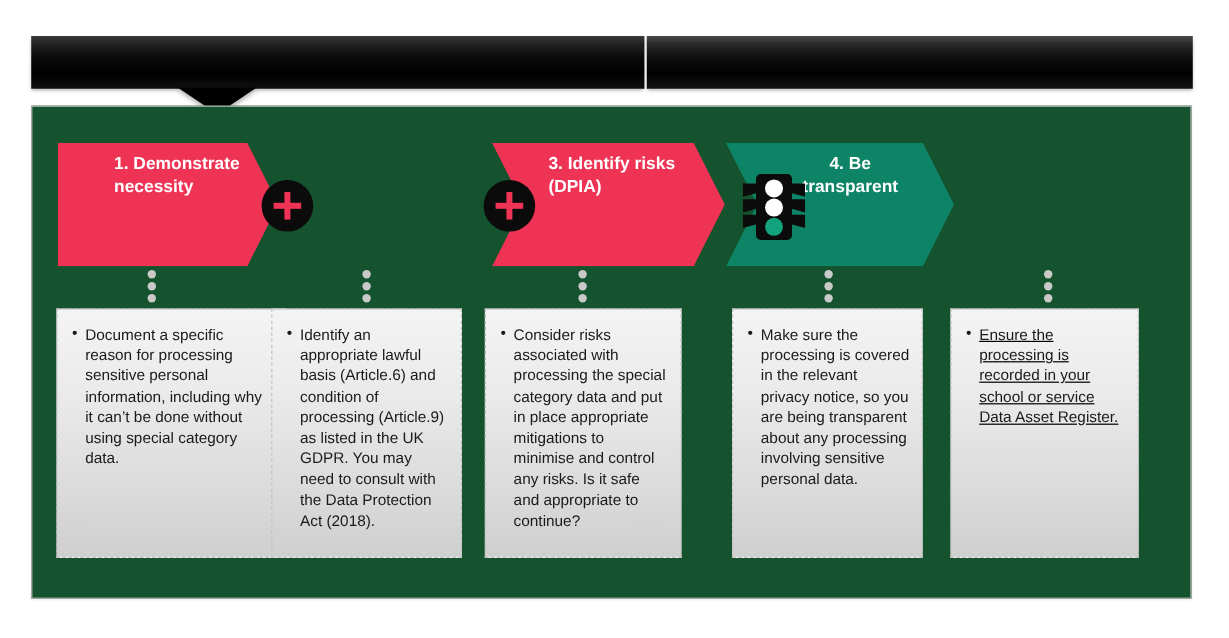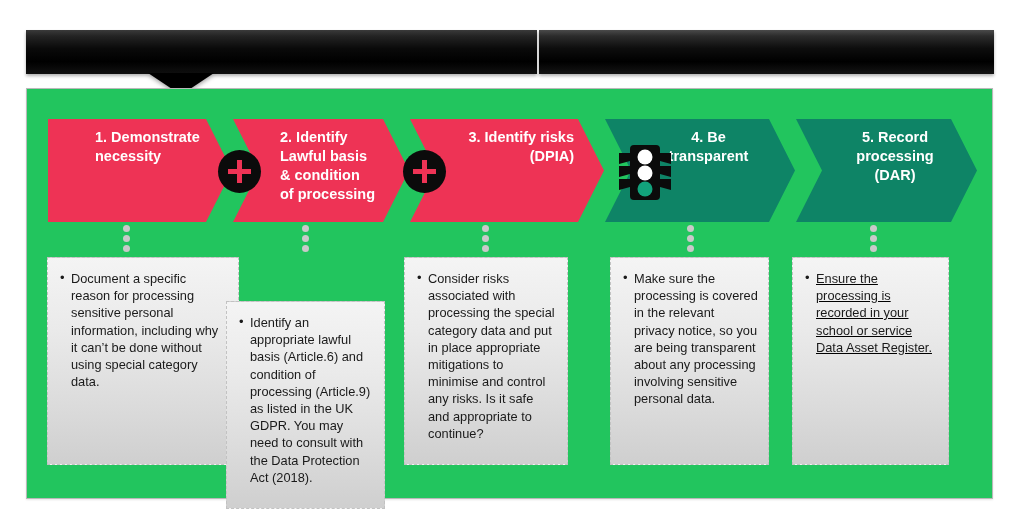--- a/index.html
+++ b/index.html
@@ -74,21 +74,21 @@
     filter: drop-shadow(0 2px 2px rgba(0,0,0,0.35));
   }
 
   
   #frame {
     position: absolute;
     left: 26px;
     top: 88px;
     width: 967px;
     height: 411px;
-    background: #22c55e;
+    background: #14532d;
     border: 1px solid #b9b9b9;
     box-shadow: 0 1px 2px rgba(0,0,0,0.10);
     box-sizing: border-box;
     padding-left: 23px;
   }
 
   
   #chevron-row {
     position: absolute;
     left: 0;
@@ -120,21 +120,21 @@
     clip-path: polygon(0 0, calc(100% - 26px) 0, 100% 50%,
                        calc(100% - 26px) 100%, 0 100%, 26px 50%);
   }
   .chev-flat {
     clip-path: polygon(0 0, calc(100% - 26px) 0, 100% 50%,
                        calc(100% - 26px) 100%, 0 100%);
   }
 
   #chev-1 { left: 21px;  width: 184px; }
   #chev-2 { left: 206px; width: 176px; }
-  #chev-3 { left: 383px; width: 194px; text-align: right; }
+  #chev-3 { left: 383px; width: 194px; }
   #chev-4 { left: 578px; width: 190px; }
   #chev-5 { left: 769px; width: 181px; }
 
   
   .plus-badge {
     position: absolute;
     top: 61px;
     width: 43px;
     height: 43px;
     border-radius: 50%;
@@ -211,21 +211,21 @@
   .detail-box li::before {
     content: "\2022";
     position: absolute;
     left: -11px;
     top: -1px;
     font-size: 13px;
     color: #1a1a1a;
   }
 
   #box-1 { left: 20px;  width: 192px; }
-  #box-2 { left: 199px; width: 159px; margin-top: 44px; }
+  #box-2 { left: 199px; width: 159px; }
   #box-3 { left: 377px; width: 164px; }
   #box-4 { left: 583px; width: 159px; }
   #box-5 { left: 765px; width: 157px; text-decoration: underline; }
 </style>
 </head>
 <body>
 
 <div id="slide">
 
   <div id="banner-wrap">
@@ -236,42 +236,31 @@
 
   <div id="frame">
 
     <div id="chevron-row">
 
       <div class="chevron chev-red chev-flat" id="chev-1">
         <div class="label">1. Demonstrate
 necessity</div>
       </div>
 
-      <div class="chevron chev-red chev-notch" id="chev-2">
-        <div class="label">2. Identify
-Lawful basis
-&amp; condition
-of processing</div>
-      </div>
 
       <div class="chevron chev-red chev-notch" id="chev-3">
         <div class="label">3. Identify risks
 (DPIA)</div>
       </div>
 
       <div class="chevron chev-teal chev-notch" id="chev-4">
         <div class="label">4. Be
 transparent</div>
       </div>
 
-      <div class="chevron chev-teal chev-notch" id="chev-5">
-        <div class="label">5. Record
-processing
-(DAR)</div>
-      </div>
 
       <div class="plus-badge" id="plus-1"></div>
       <div class="plus-badge" id="plus-2"></div>
 
       <div id="traffic-light">
         <svg width="52" height="62" viewBox="0 0 52 62" xmlns="http://www.w3.org/2000/svg">
 
           <g fill="#0b0b0b">
             <polygon points="0,12 11,12 11,20 0,23"></polygon>
             <polygon points="0,25 11,25 11,33 0,36"></polygon>

